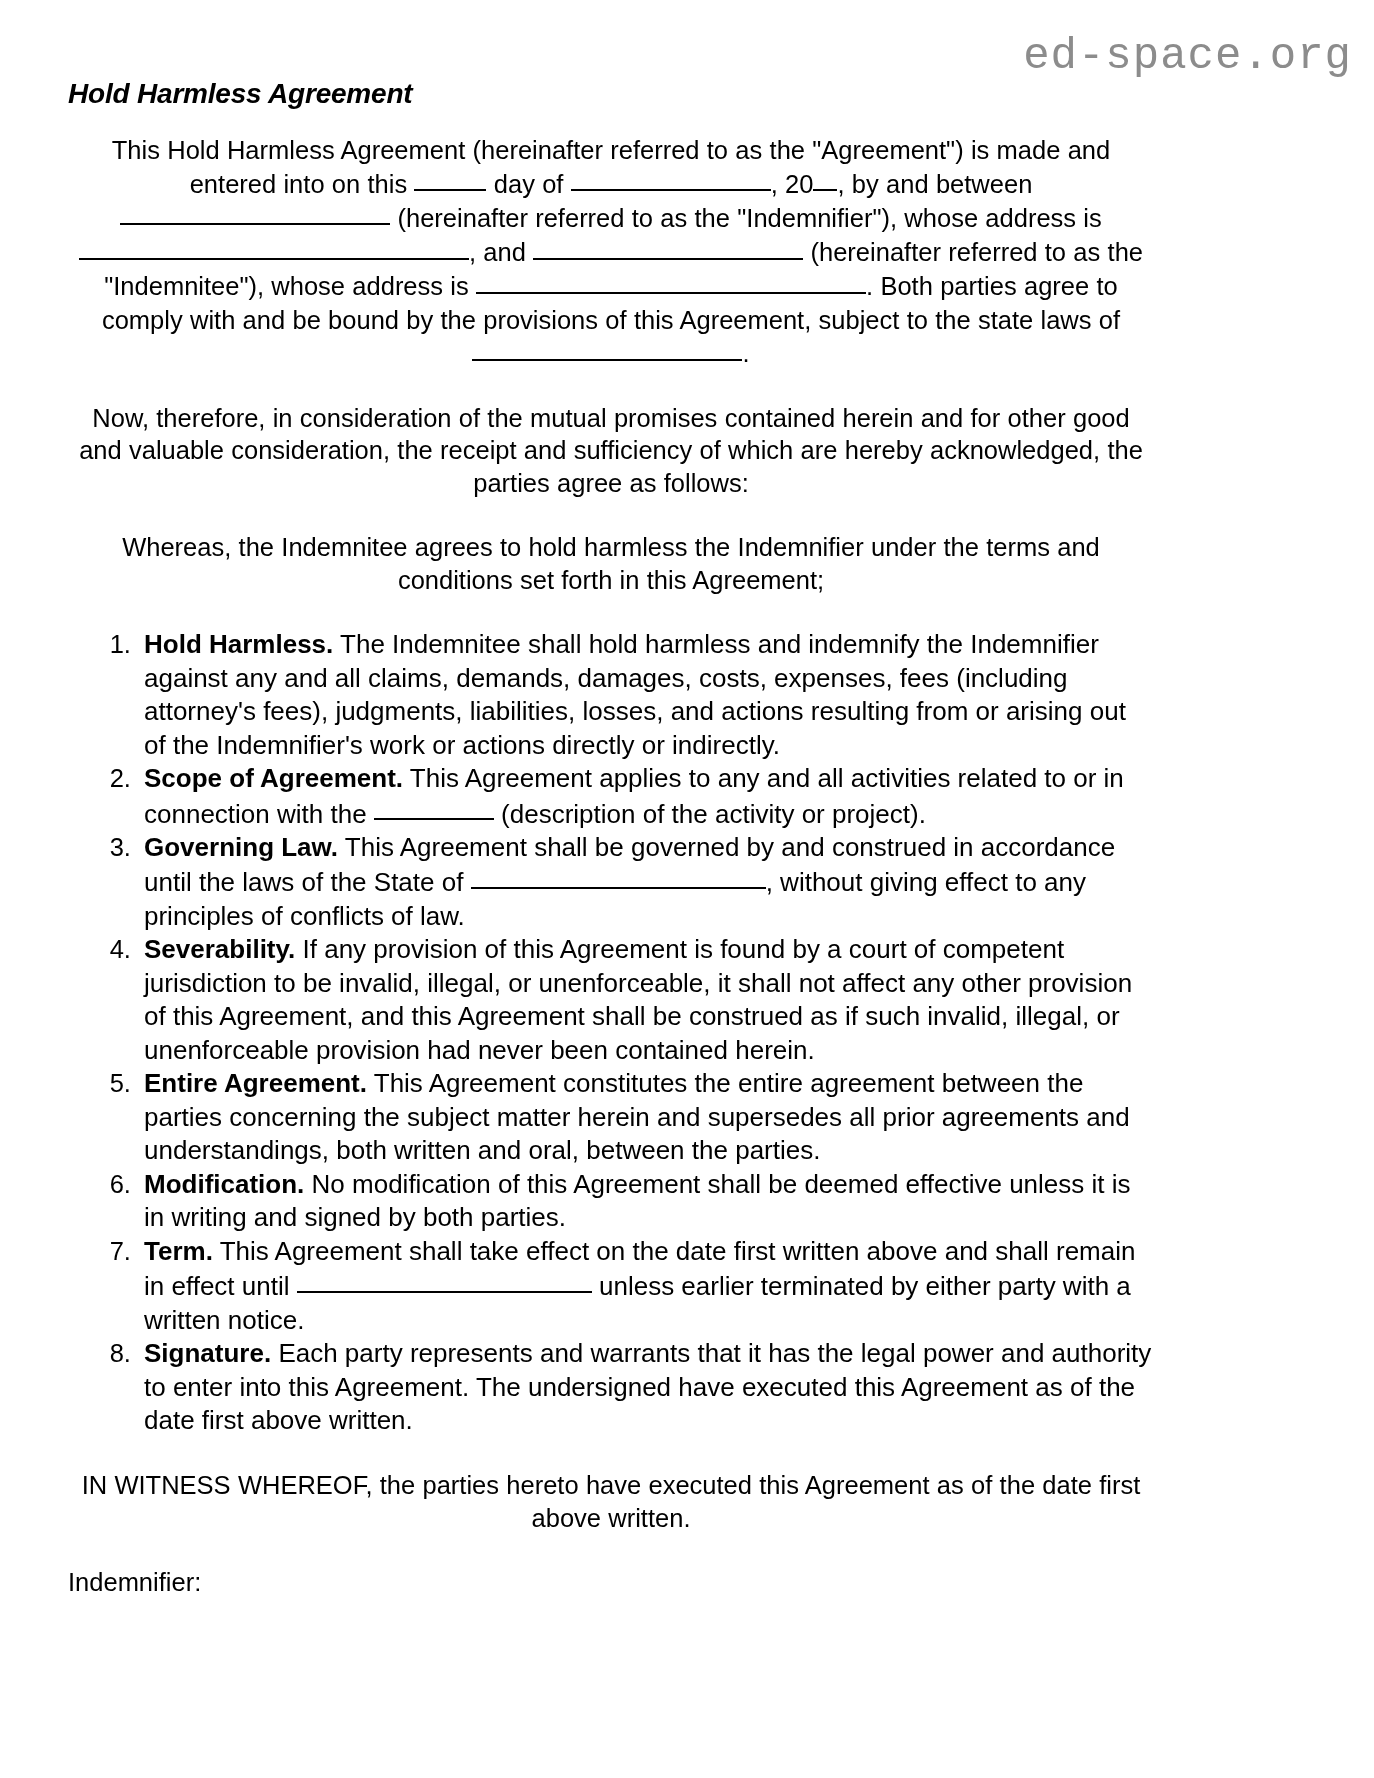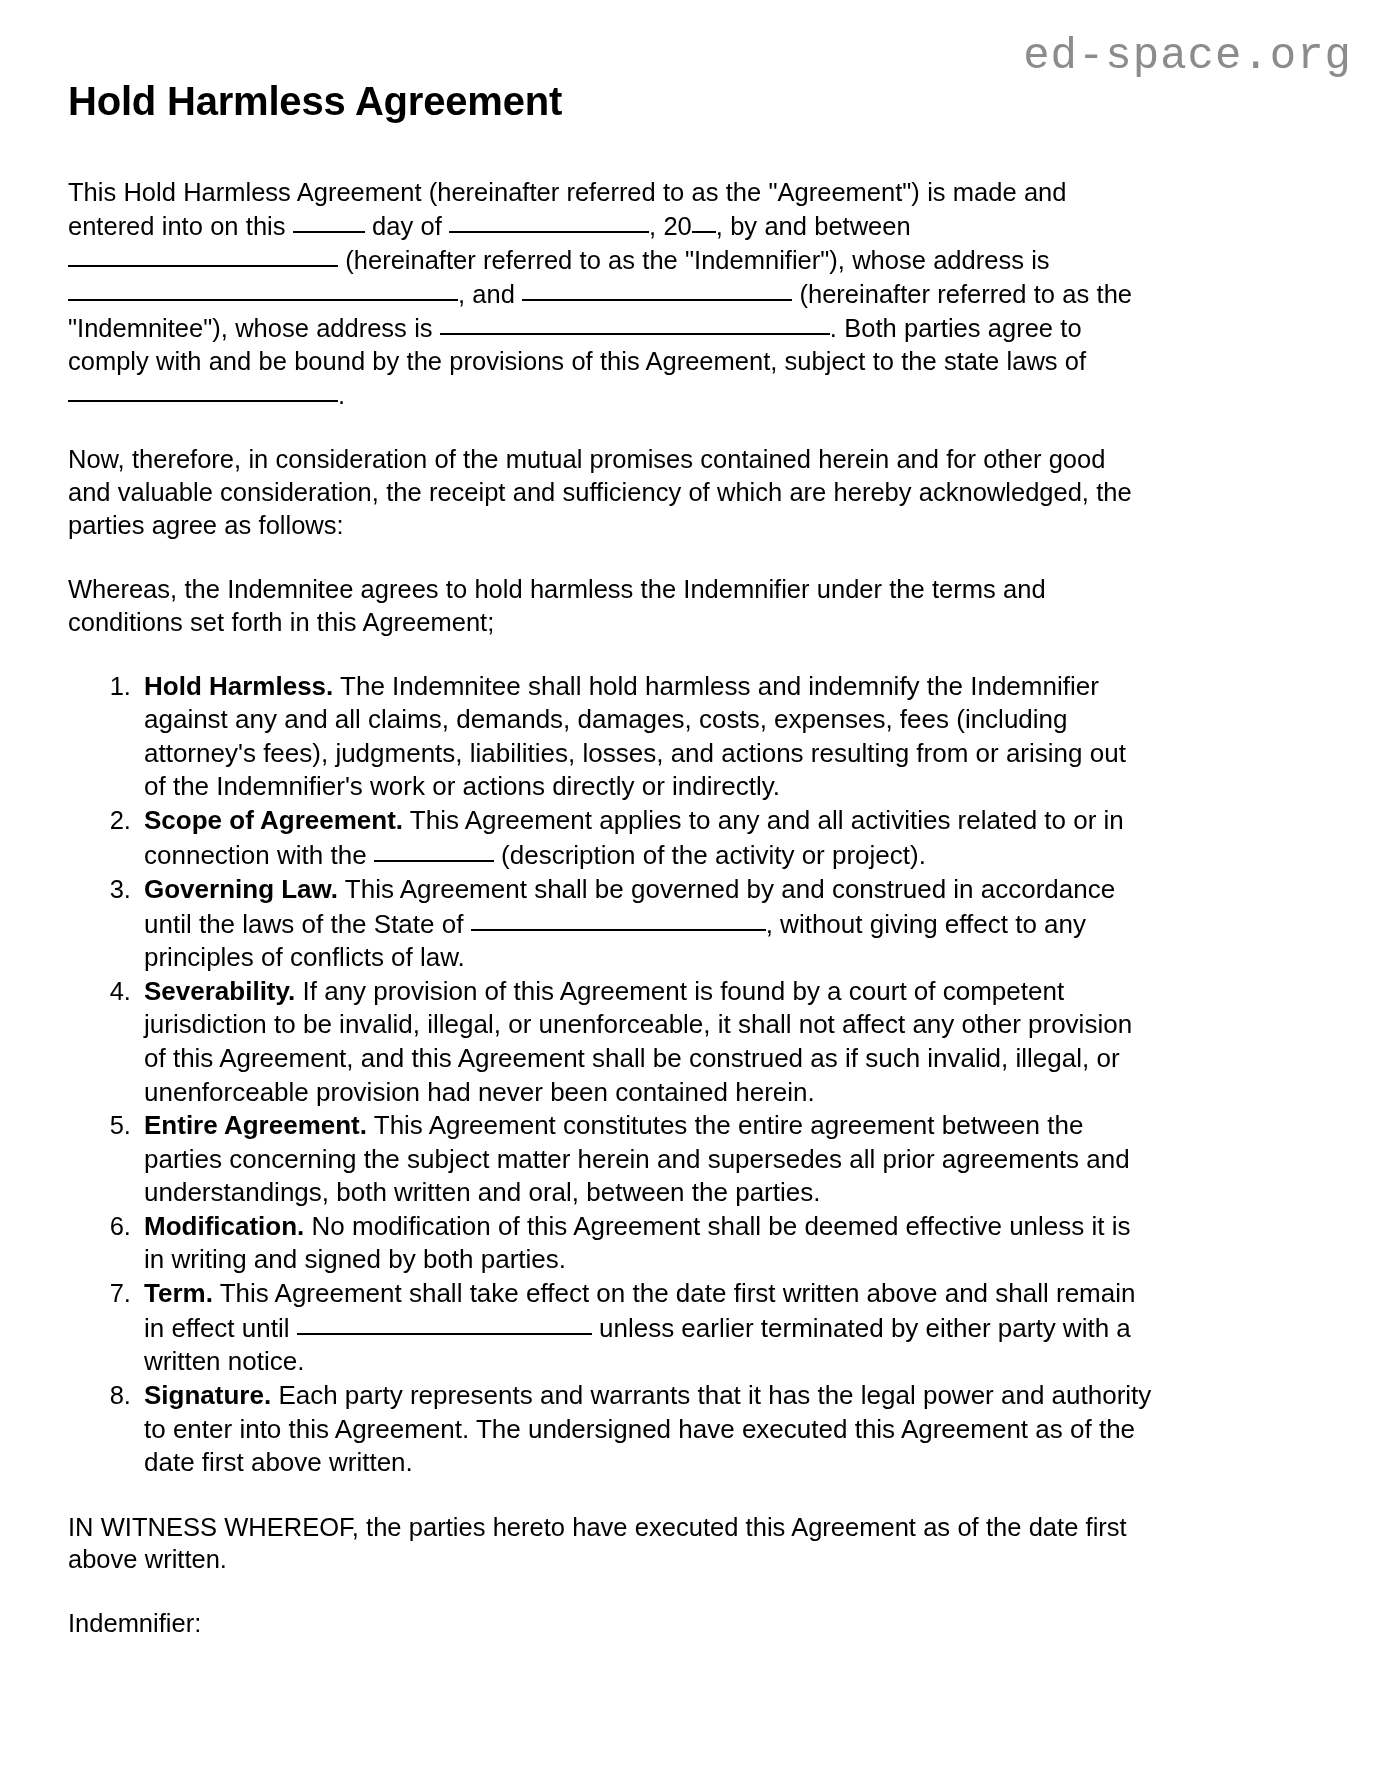--- a/index.html
+++ b/index.html
@@ -33,31 +33,32 @@
     white-space: nowrap;
     line-height: 1;
   }
   .content {
     position: absolute;
     left: 68px;
     top: 78px;
     width: 1086px;
   }
   h1.doc-title {
-    font-size: 40px;
+    font-size: 28px;
     font-weight: bold;
     letter-spacing: -0.2px;
-    margin: 0 0 52px 0;
+    margin: 0 0 24px 0;
     line-height: 1.15;
+    font-style: italic;
   }
   p.para {
     font-size: 25.5px;
     line-height: 1.29;
     margin: 0 0 31px 0;
-    text-align: left;
+    text-align: center;
     word-spacing: 0.2px;
   }
   p.para:last-child { margin-bottom: 0; }
   ol.clauses {
     margin: 0 0 31px 0;
     padding-left: 70px;
     font-size: 26px;
     line-height: 1.29;
   }
   ol.clauses > li {

